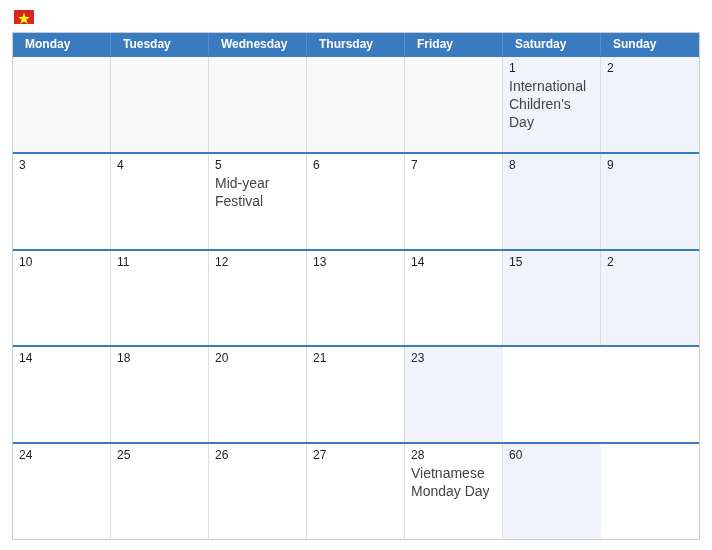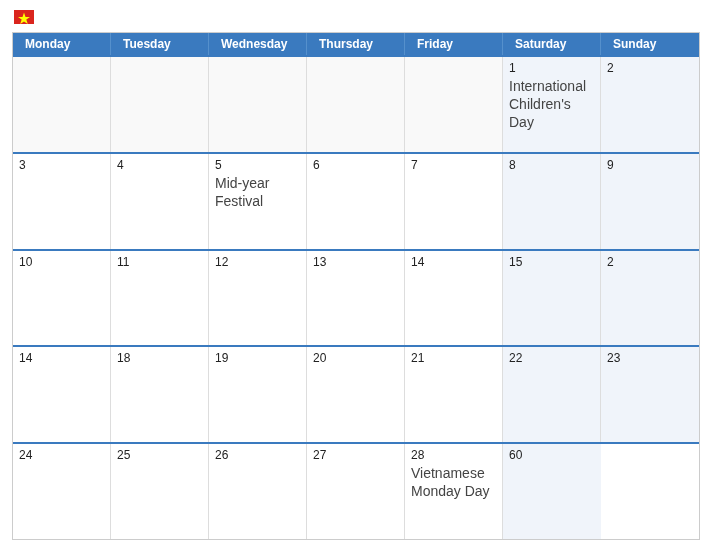--- a/index.html
+++ b/index.html
@@ -212,30 +212,24 @@
           </div>
         </div>
         <div class="cal-week">
           <div class="cal-cell">
             <span class="day-num">14</span>
           </div>
           <div class="cal-cell">
             <span class="day-num">18</span>
           </div>
           <div class="cal-cell">
-            <span class="day-num">19</span>
-          </div>
-          <div class="cal-cell">
             <span class="day-num">20</span>
           </div>
           <div class="cal-cell">
             <span class="day-num">21</span>
-          </div>
-          <div class="cal-cell saturday">
-            <span class="day-num">22</span>
           </div>
           <div class="cal-cell sunday">
             <span class="day-num">23</span>
           </div>
         </div>
         <div class="cal-week">
           <div class="cal-cell">
             <span class="day-num">24</span>
           </div>
           <div class="cal-cell">

